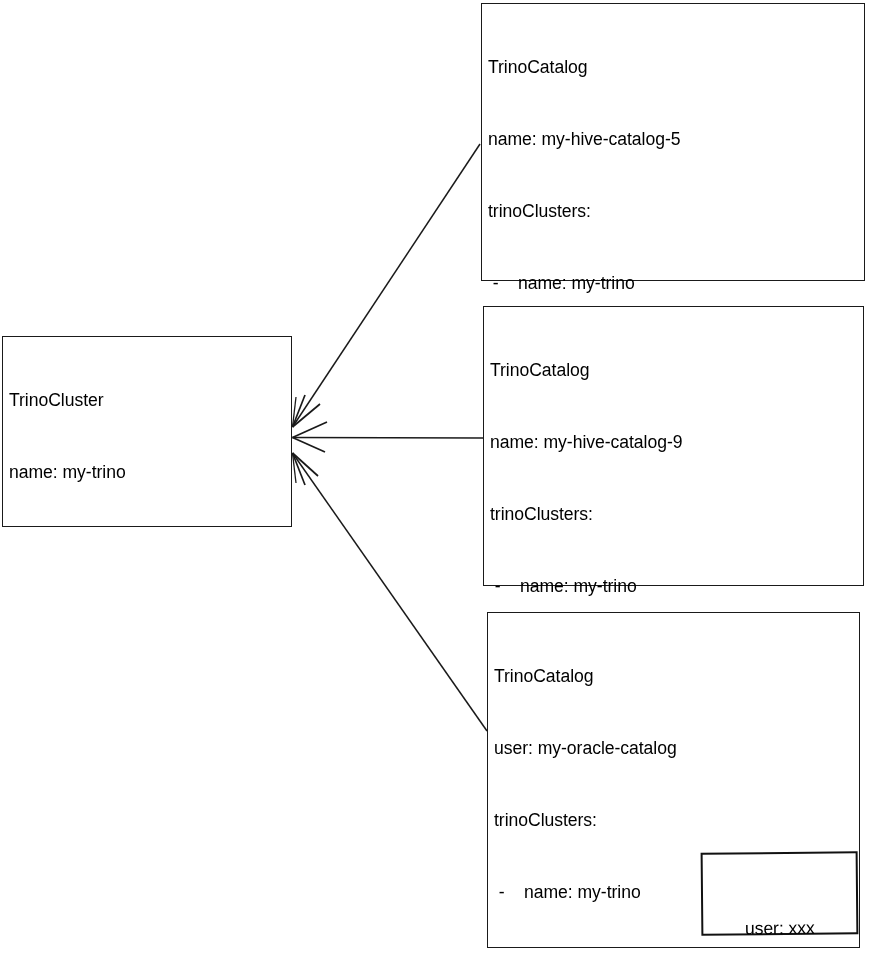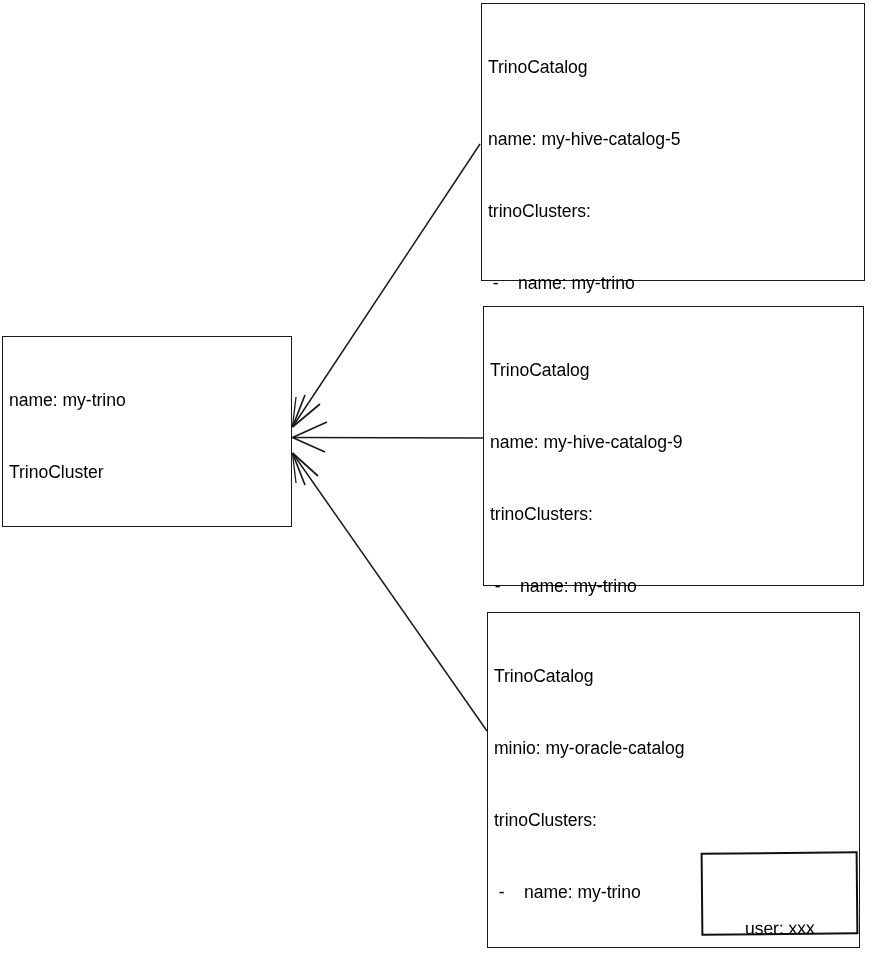--- a/index.html
+++ b/index.html
@@ -121,22 +121,22 @@
 
     <g>
       <line x1="759" y1="817" x2="789" y2="852" stroke="#1a1a1a" stroke-width="1.5"></line>
       <line x1="789" y1="852" x2="768" y2="830" stroke="#1a1a1a" stroke-width="1.6"></line>
       <line x1="789" y1="852" x2="785" y2="826" stroke="#1a1a1a" stroke-width="1.6"></line>
     </g>
   </svg>
 
   <div class="node" id="trino-cluster">
     <div class="node-text">
+      <span class="line">TrinoCluster</span>
       <span class="line">name: my-trino</span>
-      <span class="line">TrinoCluster</span>
     </div>
   </div>
 
   <div class="node" id="catalog-hive-1">
     <div class="node-text">
       <span class="line">TrinoCatalog</span>
       <span class="line">name: my-hive-catalog-5</span>
       <span class="line">trinoClusters:</span>
       <span class="line"> -    name: my-trino</span>
       <span class="line">hive:</span>
@@ -156,21 +156,21 @@
       <span class="line">hive:</span>
       <span class="line">   hdfs:</span>
       <span class="line">      # TBD</span>
       <span class="line">   metastore: # whatever</span>
     </div>
   </div>
 
   <div class="node" id="catalog-oracle">
     <div class="node-text">
       <span class="line">TrinoCatalog</span>
-      <span class="line">minio: my-oracle-catalog</span>
+      <span class="line">user: my-oracle-catalog</span>
       <span class="line">trinoClusters:</span>
       <span class="line"> -    name: my-trino</span>
       <span class="line">oracle:</span>
       
       
     </div>
   </div>
 
   <div class="node" id="secret-box">
     <div class="node-text">

